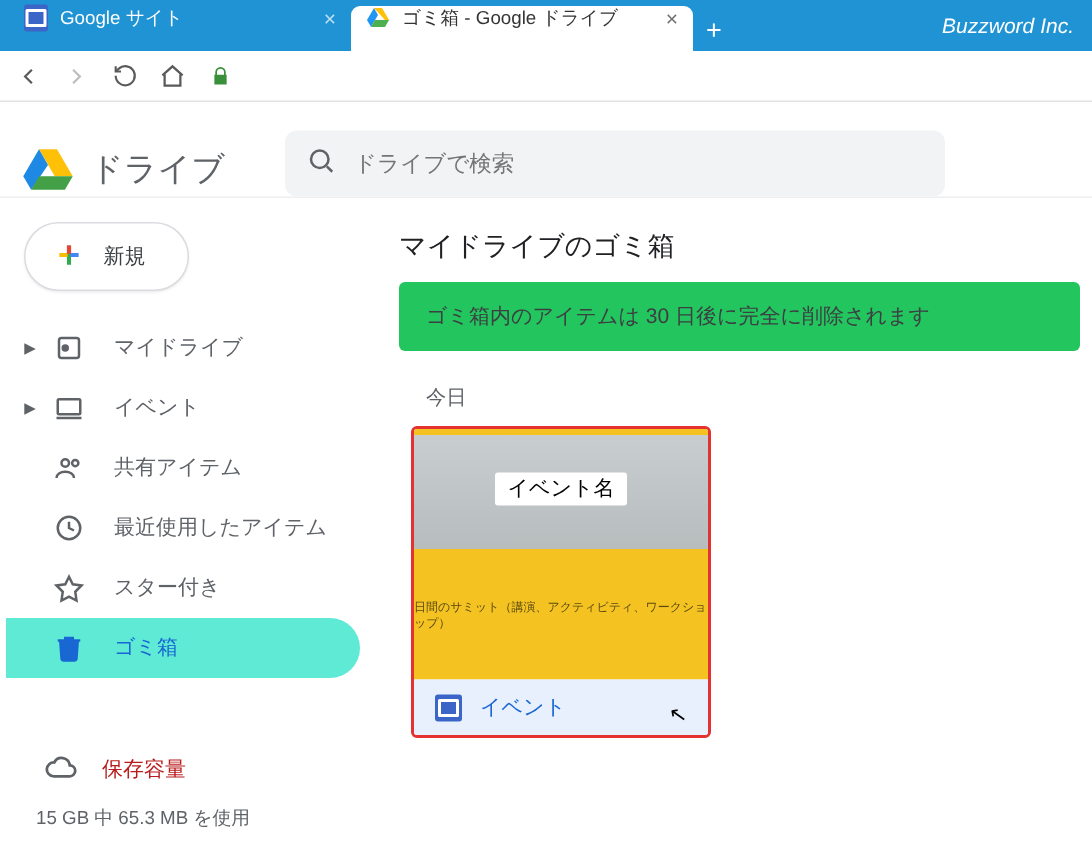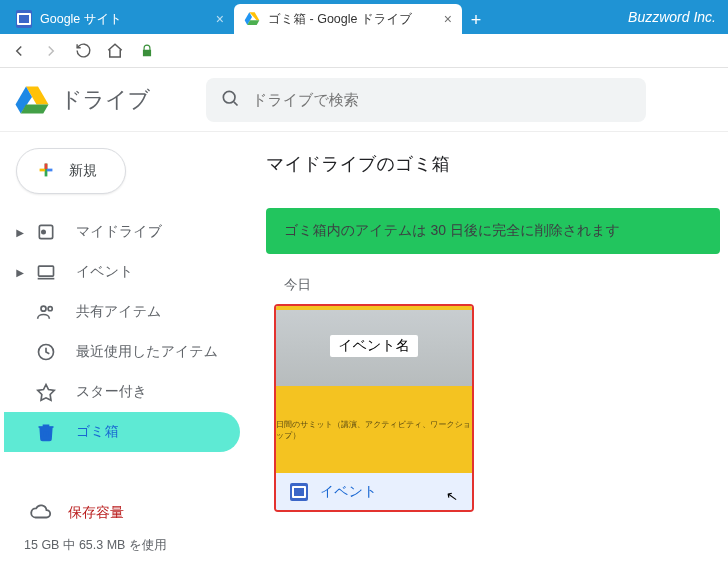--- a/index.html
+++ b/index.html
@@ -1,54 +1,54 @@
 <!DOCTYPE html>
 <html><head>
 <meta charset="utf-8">
 <style>
 * { margin: 0; padding: 0; box-sizing: border-box; font-family: "Helvetica Neue", Arial, "Hiragino Kaku Gothic ProN", Meiryo, sans-serif; }
 html, body { width: 728px; height: 572px; overflow: hidden; background: #fff; }
 
 
 .browser-tabs { height: 34px; background: #1F93D4; display: flex; align-items: flex-end; padding-left: 6px; }
 .titlebar-brand { margin-left: auto; margin-right: 12px; color: #fff; font-weight: 400; font-style: italic; font-size: 14px; align-self: center; }
-.tab { height: 30px; display: flex; align-items: center; padding: 0 10px; font-size: 12.5px; color: #fff; border-top-left-radius: 6px; border-top-right-radius: 6px; gap: 8px; width: 228px; position: relative; }
+.tab { height: 30px; display: flex; align-items: flex-start; padding: 0 10px; font-size: 12.5px; color: #fff; border-top-left-radius: 6px; border-top-right-radius: 6px; gap: 8px; width: 228px; position: relative; }
 .tab.active { background: #fff; color: #333; }
 .tab .close { margin-left: auto; font-size: 14px; color: inherit; opacity: .7; }
 .tab-fav { width: 16px; height: 16px; display: inline-flex; align-items: center; justify-content: center; }
 .new-tab { width: 28px; height: 28px; display: flex; align-items: center; justify-content: center; color: #fff; font-size: 18px; }
 
 .nav-bar { height: 34px; background: #fff; border-bottom: 1px solid #e2e2e2; display: flex; align-items: center; padding: 0 8px; gap: 10px; }
 .nav-icon { width: 22px; height: 22px; display: inline-flex; align-items: center; justify-content: center; color: #5a5a5a; }
 .nav-icon.disabled { color: #bdbdbd; }
 .url-box { flex: 1; display: flex; align-items: center; gap: 8px; font-size: 13.5px; color: #595959; }
 .url-box .lock { color: #3a8f3a; }
 .url-host { color: #222; }
 
 
-.app-header { height: 64px; display: flex; align-items: center; padding: 0 14px; gap: 16px; border-bottom: 1px solid #eee; }
+.app-header { height: 64px; display: flex; align-items: flex-end; padding: 0 14px; border-bottom: 1px solid #eee; }
 .drive-logo { display: flex; align-items: center; gap: 10px; }
 .drive-name { font-size: 22px; color: #5f6368; }
 .search { flex: 1; max-width: 440px; height: 44px; margin-left: 40px; background: #f1f3f4; border-radius: 8px; display: flex; align-items: center; padding: 0 14px; gap: 12px; color: #5f6368; font-size: 15px; }
 
 
 .app-body { display: flex; height: calc(572px - 34px - 34px - 64px); }
 .sidebar { width: 248px; padding: 10px 8px 10px 4px; display: flex; flex-direction: column; }
 .new-btn { width: 110px; height: 46px; border: 1px solid #dadce0; border-radius: 24px; background: #fff; display: flex; align-items: center; gap: 12px; padding: 0 18px; font-size: 14px; color: #3c4043; margin: 6px 0 18px 12px; box-shadow: 0 1px 2px rgba(0,0,0,.08); }
 .nav-item { height: 40px; display: flex; align-items: center; border-radius: 0 20px 20px 0; padding-left: 8px; gap: 4px; color: #5f6368; font-size: 14px; }
 .nav-item .caret { width: 16px; display: inline-flex; justify-content: center; color: #5f6368; font-size: 10px; }
 .nav-item .nicon { width: 24px; height: 24px; display: inline-flex; align-items: center; justify-content: center; margin: 0 14px 0 2px; }
 .nav-item.active { background: #5eead4; color: #1967d2; }
 .nav-item.active .nicon svg { stroke: #1967d2; fill: #1967d2; }
 .storage-block { margin-top: auto; padding: 8px 0 8px 0; border-top: 1px solid transparent; }
 .storage-row { height: 40px; display: flex; align-items: center; padding-left: 26px; gap: 16px; color: #b91c1c; font-size: 14px; }
 .storage-text { padding: 4px 0 0 20px; font-size: 12.5px; color: #5f6368; }
 
 .main { flex: 1; padding: 12px 4px 0 18px; overflow: hidden; }
-.page-title { font-size: 18px; color: #202124; margin: 8px 0 32px 0; }
+.page-title { font-size: 18px; color: #202124; margin: 8px 0 12px 0; }
 .info-banner { background: #22c55e; color: #3c4043; font-size: 14px; padding: 14px 18px; border-radius: 4px; margin-right: 4px; }
 .section-label { font-size: 13.5px; color: #5f6368; margin: 22px 0 10px 18px; }
 
 .card { width: 200px; height: 208px; border: 2px solid #e3322f; border-radius: 4px; overflow: hidden; display: flex; flex-direction: column; background: #fff; position: relative; margin-left: 8px; }
 .card-top { height: 80px; background: linear-gradient(#c9ced1, #b7bcbd); position: relative; display:flex; align-items:center; justify-content:center; }
 .card-top .title-bubble { background: #fff; padding: 2px 8px; font-size: 14px; border-radius: 2px; }
 .card-mid { flex: 1; background: #f4c321; display: flex; flex-direction: column; align-items: center; justify-content: center; font-size: 8px; color: #5a4a12; gap: 6px; }
 .card-bottom { height: 37px; background: #e8f0fe; display: flex; align-items: center; gap: 12px; padding: 0 14px; color: #1967d2; font-size: 14px; }
 .cursor { position: absolute; right: 14px; bottom: 6px; font-size: 14px; color: #000; transform: rotate(-10deg); }
 .tiny-strip { height:4px; background:#f4c321; width:100%; position:absolute; top:0; left:0; }

